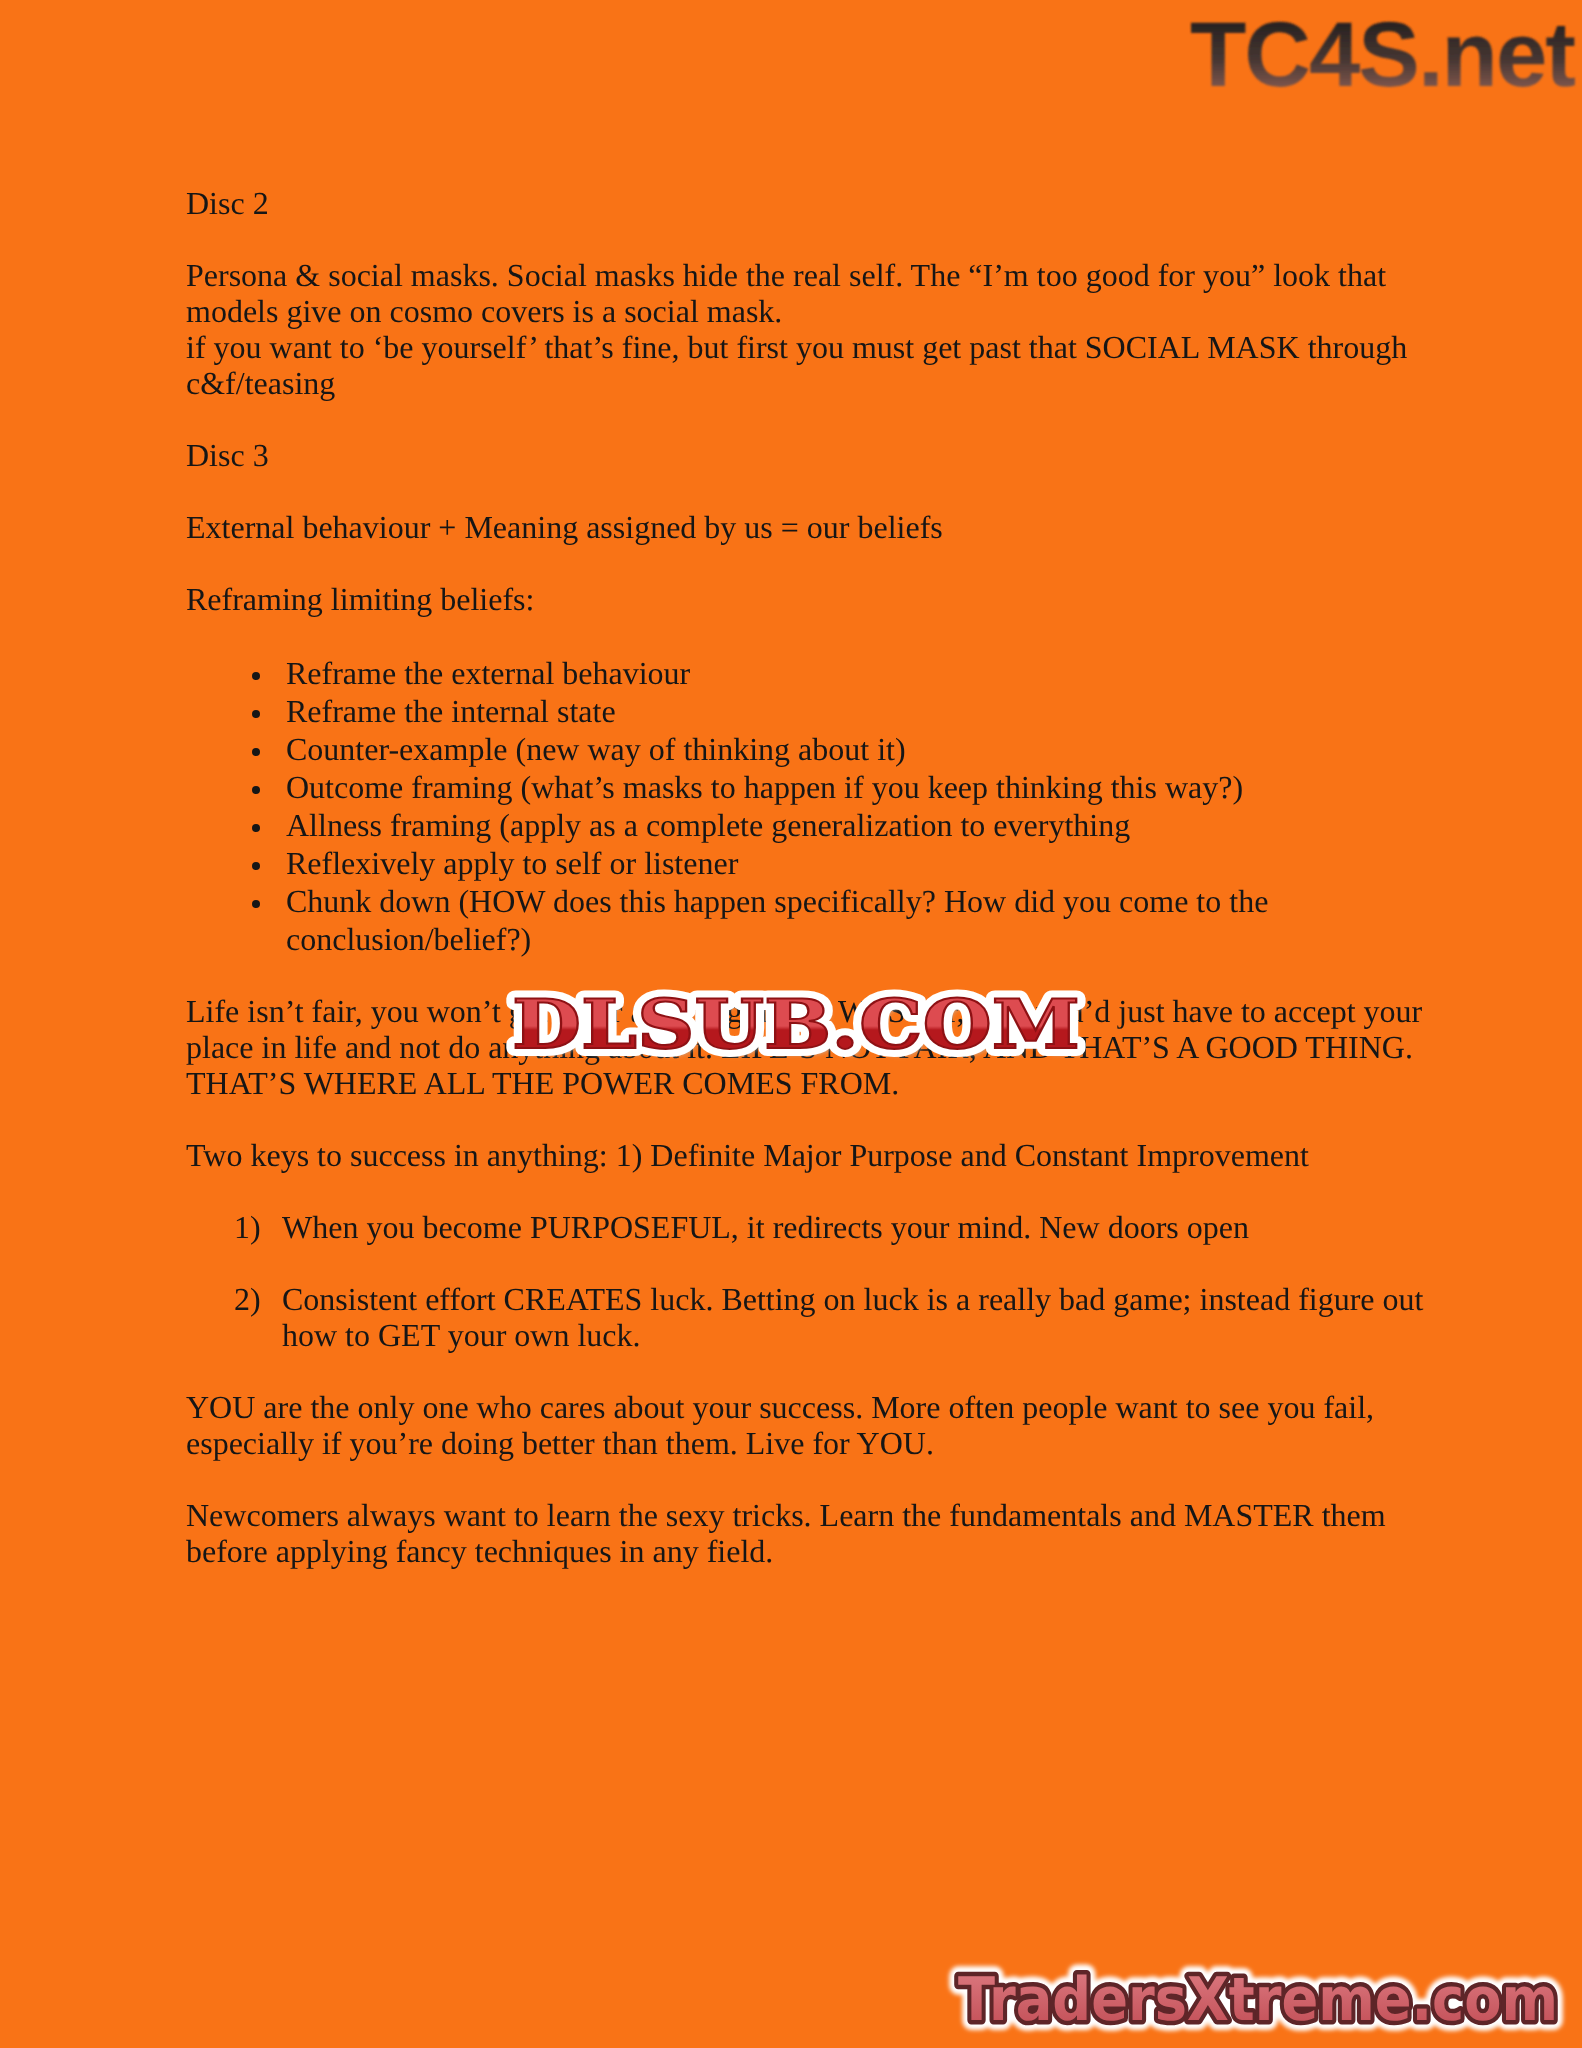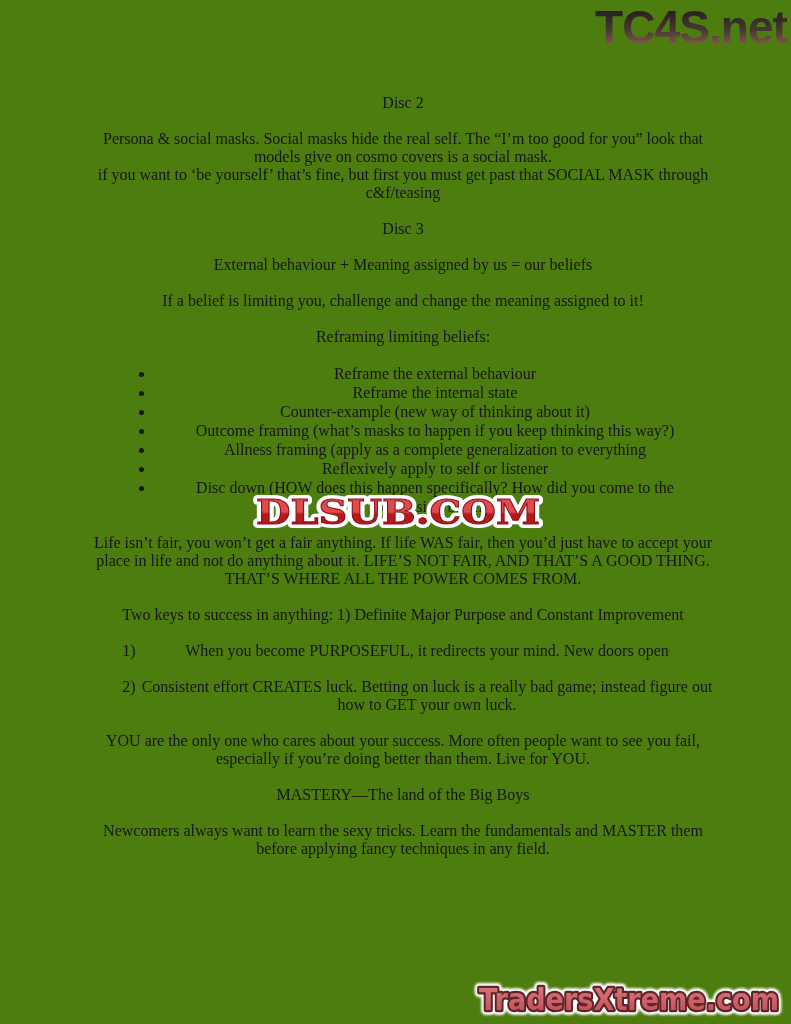--- a/index.html
+++ b/index.html
@@ -1,46 +1,44 @@
 <!DOCTYPE html>
 <html><head>
 <meta charset="utf-8">
 <style>
   html, body { margin: 0; padding: 0; background: #e9e9e9; }
   .page {
     position: relative;
     width: 791px;
     height: 1024px;
-    background: #4d7c0f;
+    background: #f97316;
     overflow: hidden;
     font-family: "Liberation Serif", serif;
     font-size: 16px;
     line-height: 18px;
     color: #161616;
-    text-align: center;
   }
   .content {
     position: absolute;
     left: 93px;
     top: 94px;
     width: 620px;
   }
   .content p {
     margin: 0 0 18px 0;
     white-space: pre-line;
   }
   ul.bullets {
     margin: 0 0 18px 0;
     padding: 0 0 0 48px;
     list-style: disc outside;
   }
   ul.bullets li {
     line-height: 19px;
     padding-left: 2px;
-    margin-left: 14px;
   }
   .numlist { margin: 0 0 18px 0; }
   .numitem {
     display: flex;
     padding-left: 24px;
     margin-bottom: 18px;
   }
   .numitem .num { width: 24px; flex: 0 0 24px; }
   .numitem .ntext { flex: 1; }
   .logo { position: absolute; }
@@ -67,49 +65,47 @@
     </defs>
     <text x="100" y="42" text-anchor="middle" font-family="Liberation Sans, sans-serif" font-size="46" font-weight="bold" letter-spacing="-1" fill="url(#g-tc4s)" filter="url(#f-soft)" textLength="192" lengthAdjust="spacingAndGlyphs">TC4S.net</text>
   </svg>
 
   <div class="content">
     <p>Disc 2</p>
     <p>Persona &amp; social masks. Social masks hide the real self. The “I’m too good for you” look that models give on cosmo covers is a social mask.
 if you want to ‘be yourself’ that’s fine, but first you must get past that SOCIAL MASK through c&amp;f/teasing</p>
     <p>Disc 3</p>
     <p>External behaviour + Meaning assigned by us = our beliefs</p>
-    <p>If a belief is limiting you, challenge and change the meaning assigned to it!</p>
     <p>Reframing limiting beliefs:</p>
 
     <ul class="bullets">
       <li>Reframe the external behaviour</li>
       <li>Reframe the internal state</li>
       <li>Counter-example (new way of thinking about it)</li>
       <li>Outcome framing (what’s masks to happen if you keep thinking this way?)</li>
       <li>Allness framing (apply as a complete generalization to everything</li>
       <li>Reflexively apply to self or listener</li>
-      <li>Disc down (HOW does this happen specifically? How did you come to the conclusion/belief?)</li>
+      <li>Chunk down (HOW does this happen specifically? How did you come to the conclusion/belief?)</li>
     </ul>
 
     <p>Life isn’t fair, you won’t get a fair anything. If life WAS fair, then you’d just have to accept your place in life and not do anything about it. LIFE’S NOT FAIR, AND THAT’S A GOOD THING. THAT’S WHERE ALL THE POWER COMES FROM.</p>
     <p>Two keys to success in anything: 1) Definite Major Purpose and Constant Improvement</p>
 
     <div class="numlist">
       <div class="numitem">
         <span class="num">1)</span>
         <span class="ntext">When you become PURPOSEFUL, it redirects your mind. New doors open</span>
       </div>
       <div class="numitem">
         <span class="num">2)</span>
         <span class="ntext">Consistent effort CREATES luck. Betting on luck is a really bad game; instead figure out how to GET your own luck.</span>
       </div>
     </div>
 
     <p>YOU are the only one who cares about your success. More often people want to see you fail, especially if you’re doing better than them. Live for YOU.</p>
-    <p>MASTERY—The land of the Big Boys</p>
     <p>Newcomers always want to learn the sexy tricks. Learn the fundamentals and MASTER them before applying fancy techniques in any field.</p>
   </div>
 
   <svg id="dlsub-logo" class="logo" width="298" height="46">
     <defs>
       <linearGradient id="g-dlsub" x1="0" y1="0" x2="0" y2="1">
         <stop offset="0" stop-color="#dd4b50"></stop>
         <stop offset="0.5" stop-color="#dd4b50"></stop>
         <stop offset="0.55" stop-color="#b5181d"></stop>
         <stop offset="1" stop-color="#b5181d"></stop>

